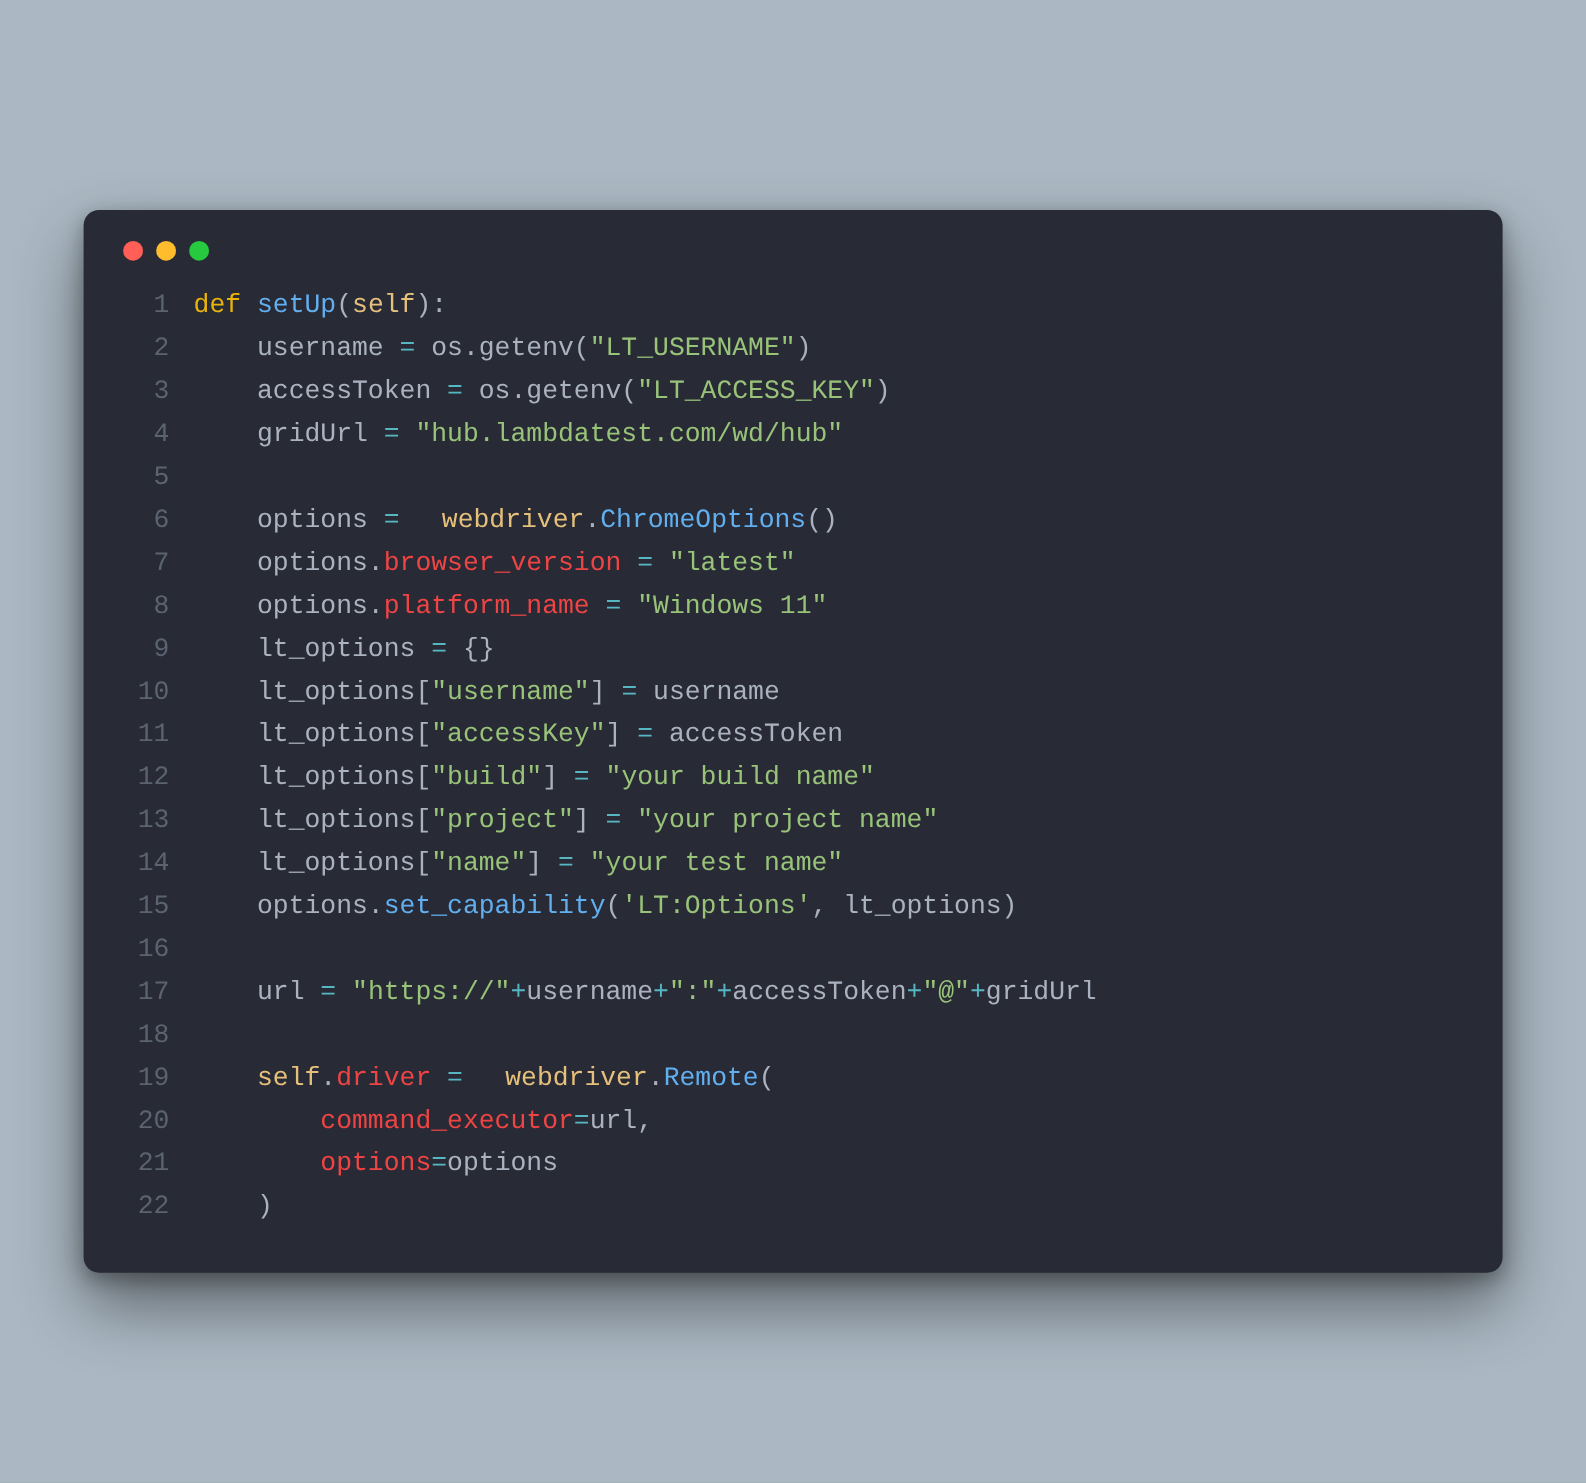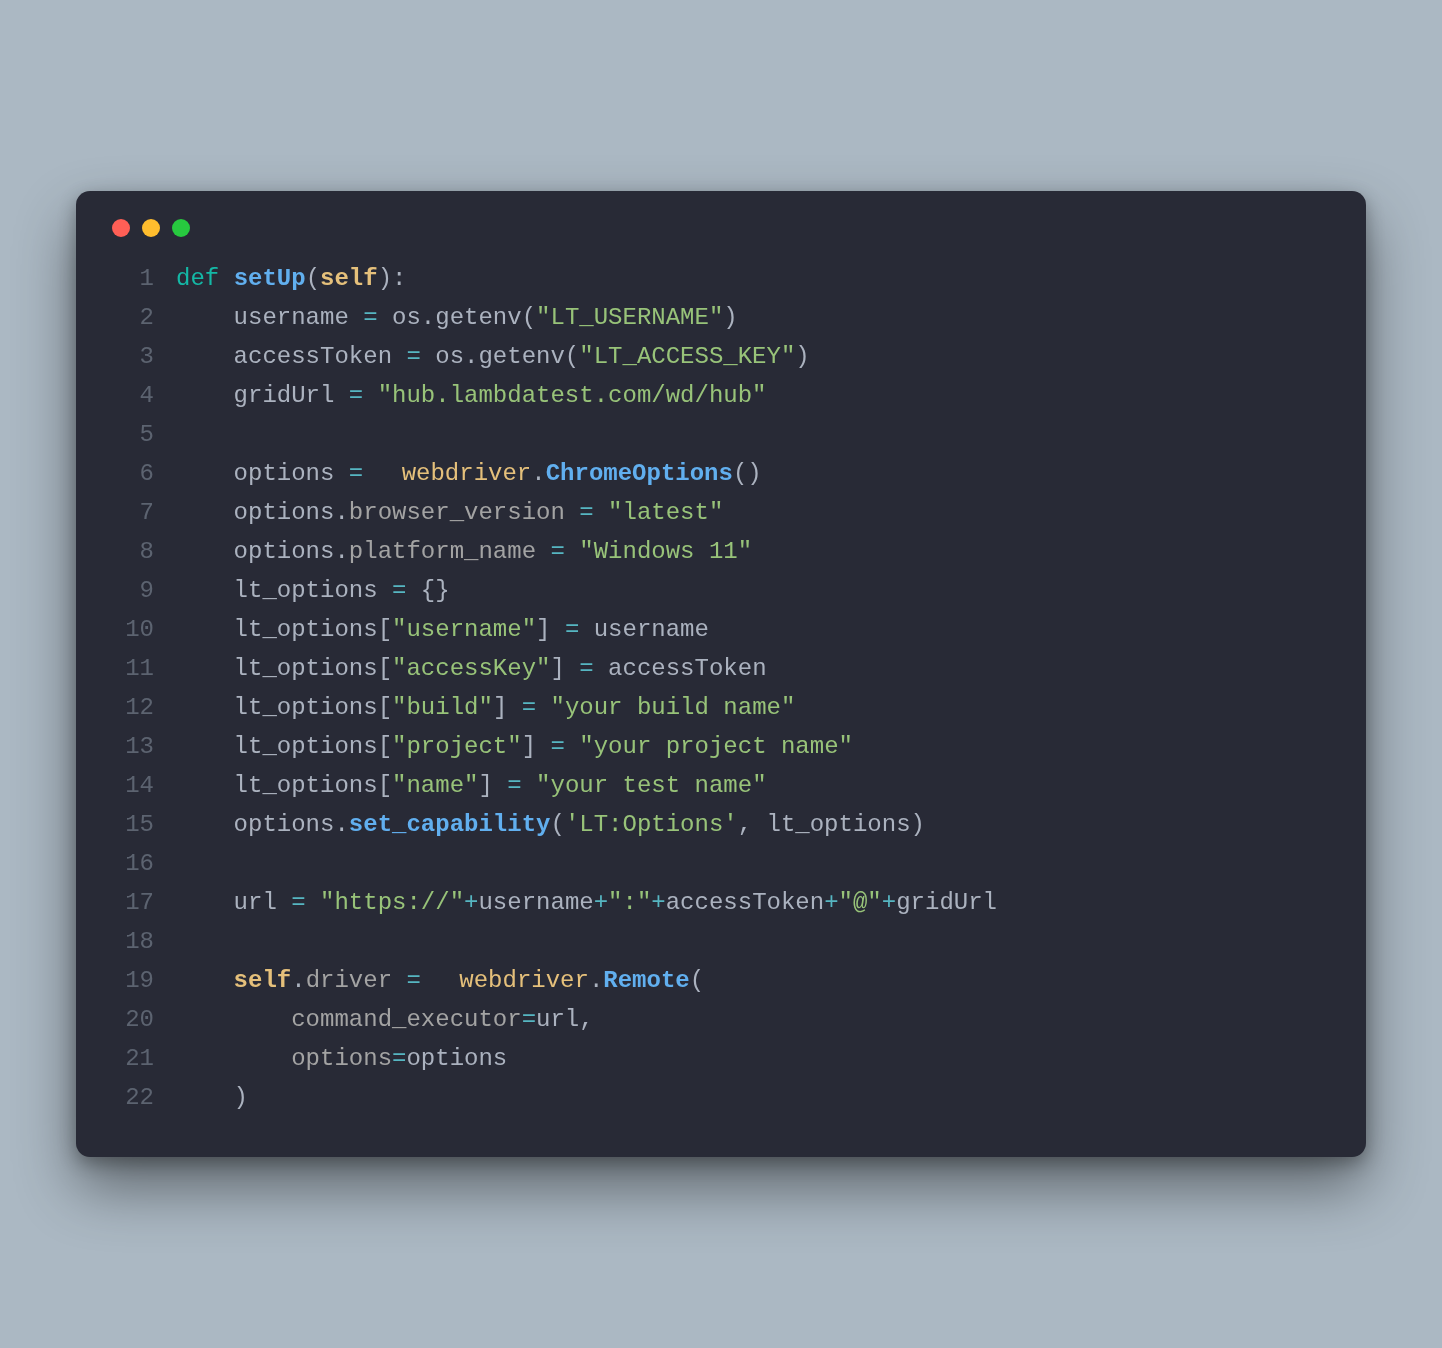--- a/index.html
+++ b/index.html
@@ -54,28 +54,28 @@
     text-align: right;
     user-select: none;
     flex: 0 0 auto;
     padding-right: 22px;
   }
   .code {
     color: #abb2bf;
     flex: 1 1 auto;
   }
 
-  .kw  { color: #14b8a6; }
-  .fn  { color: #61afef; font-weight: bold; }
+  .kw  { color: #eab308; }
+  .fn  { color: #61afef; }
   .cls { color: #e5c07b; margin-left: 24px; }
   .str { color: #98c379; }
-  .nm  { color: #a3a3a3; }
+  .nm  { color: #ef4444; }
   .op  { color: #56b6c2; }
   .id  { color: #abb2bf; }
-  .sf  { color: #e5c07b; font-weight: bold; }
+  .sf  { color: #e5c07b; }
 </style>
 </head>
 <body>
 
 <div class="stage">
   <div class="window">
     <div class="traffic-lights">
       <div class="tl tl-red"></div>
       <div class="tl tl-yellow"></div>
       <div class="tl tl-green"></div>

